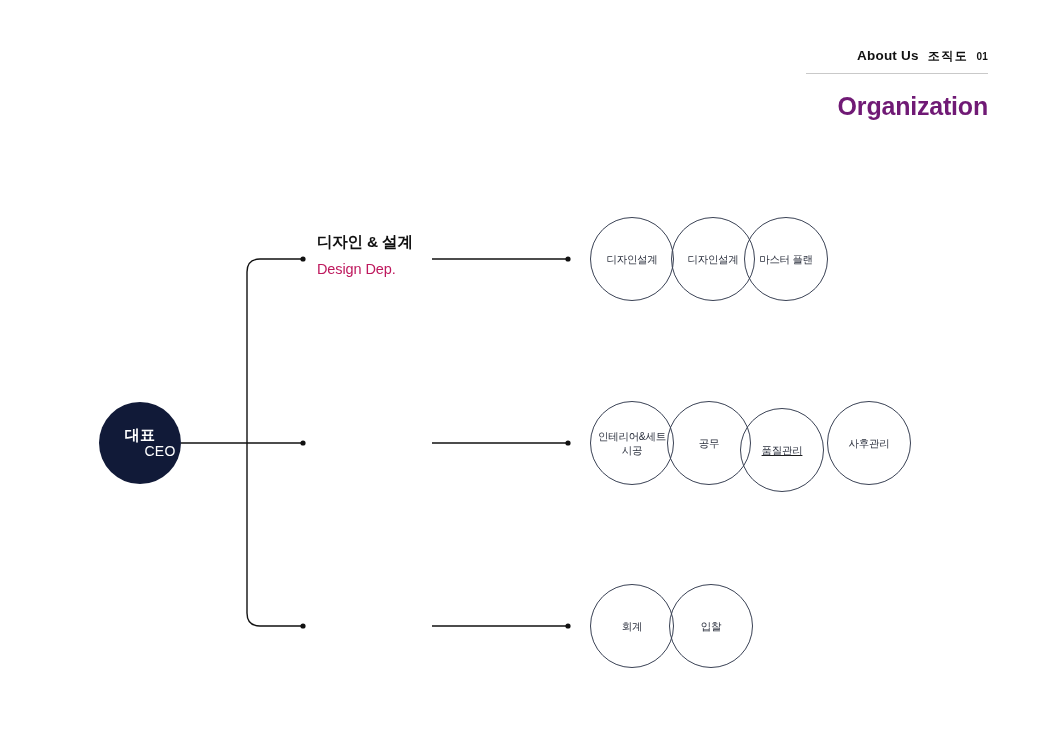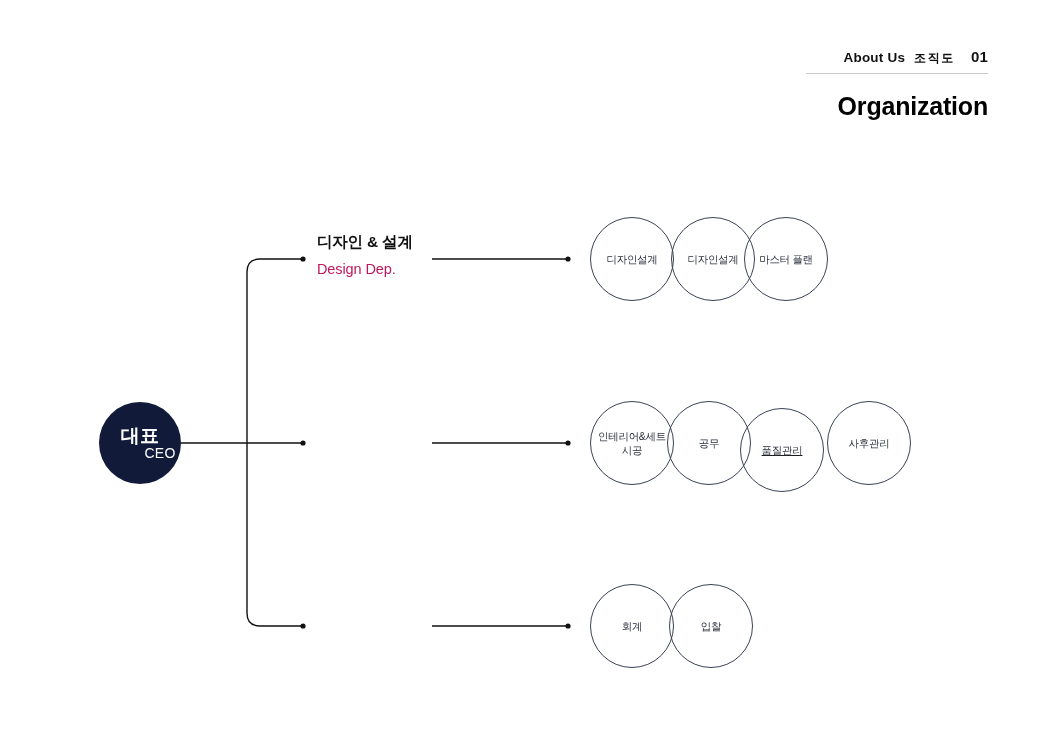--- a/index.html
+++ b/index.html
@@ -15,39 +15,39 @@
 
   
   .header{position:absolute;left:806px;top:48px;width:182px;}
   .eyebrow{
     display:flex;align-items:baseline;justify-content:flex-end;
     font-size:13.5px;font-weight:bold;color:#111;
     letter-spacing:.2px;white-space:nowrap;
   }
   .eyebrow .en{font-size:13.5px;font-weight:bold;}
   .eyebrow .kr{font-size:12px;font-weight:bold;margin-left:9px;letter-spacing:1.6px;}
-  .eyebrow .num{font-size:15px;font-weight:bold;margin-left:16px;}
+  .eyebrow .num{font-size:10px;font-weight:bold;margin-left:8px;}
   .rule{position:absolute;left:806px;top:73px;width:182px;height:1px;background:#c9c9c9;}
   .bigtitle{
     position:absolute;left:600px;top:92px;width:388px;
-    text-align:right;font-size:25px;font-weight:bold;color:#000000;
+    text-align:right;font-size:25px;font-weight:bold;color:#701a75;
     letter-spacing:-.2px;
   }
 
   
   .wires{position:absolute;left:0;top:0;width:1045px;height:736px;}
 
   
   .ceo{
     position:absolute;left:99px;top:402px;width:82px;height:82px;
     border-radius:50%;
     display:flex;flex-direction:column;align-items:center;justify-content:center;
     color:#ffffff;line-height:1.12;
   }
-  .ceo .kr{font-size:19px;font-weight:bold;letter-spacing:.3px;text-align:right;}
+  .ceo .kr{font-size:15px;font-weight:bold;letter-spacing:.3px;text-align:right;}
   .ceo .en{font-size:14px;font-weight:400;letter-spacing:.3px;margin-left:40px;}
 
   
   .dept{position:absolute;left:317px;}
   .dept .kr{
     font-size:15.5px;font-weight:bold;color:#111;
     letter-spacing:-.2px;white-space:nowrap;margin:0 0 8px 0;
   }
   .dept .en{
     font-size:14.5px;font-weight:400;color:#be185d;

